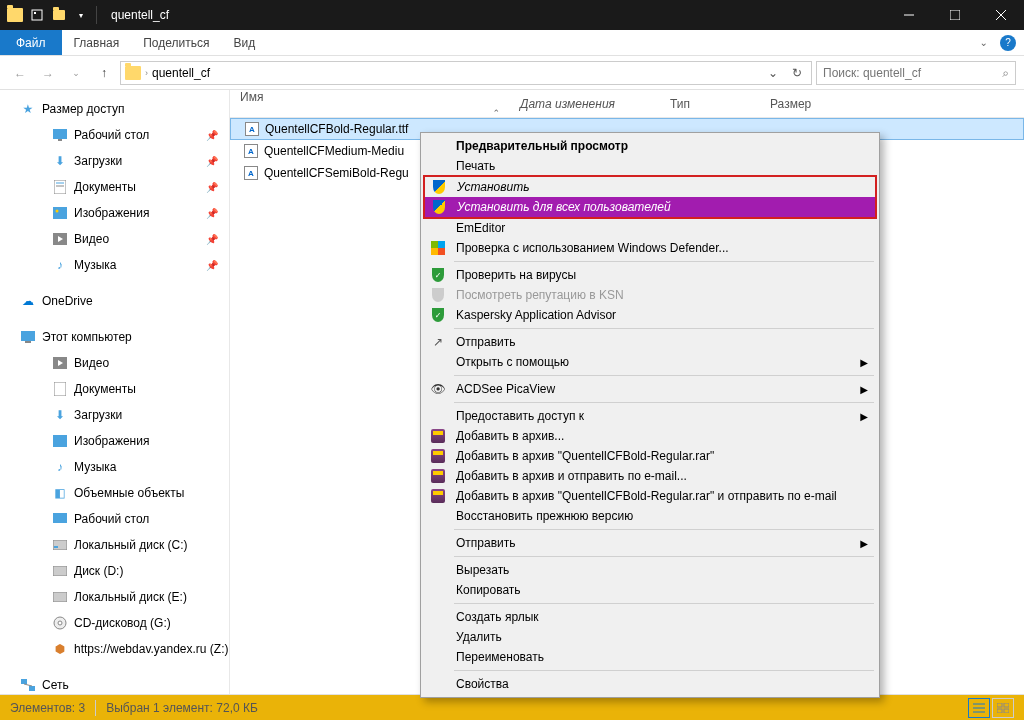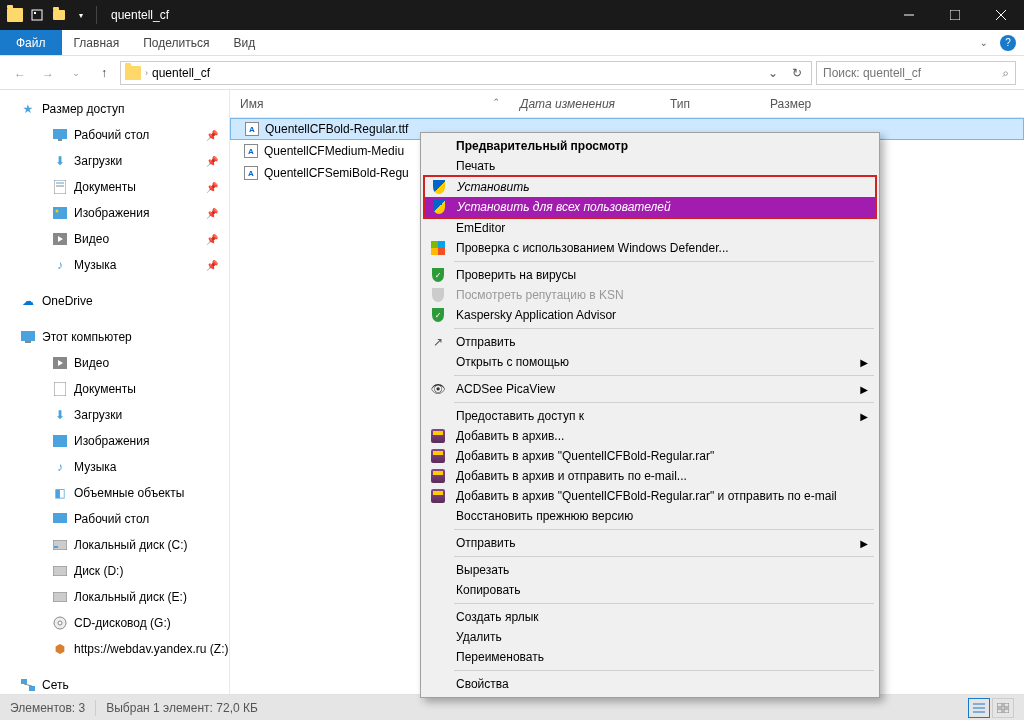--- a/index.html
+++ b/index.html
@@ -38,21 +38,21 @@
 .navpane { width: 230px; border-right: 1px solid #e8e8e8; padding-top: 6px; overflow: hidden; }
 .nav-item { height: 26px; display: flex; align-items: center; padding-left: 20px; gap: 6px; position: relative; }
 .nav-item.child { padding-left: 40px; margin-left: 12px; }
 .nav-item .ni-icon { width: 16px; height: 16px; display: flex; align-items: center; justify-content: center; }
 .pin { position: absolute; right: 10px; color: #888; font-size: 10px; }
 .nav-sep { height: 10px; }
 .star { color: #4aa3df; }
 
 .content { flex: 1; position: relative; }
 .columns { height: 28px; border-bottom: 1px solid #e8e8e8; display: flex; align-items: center; color: #555; }
-.col { padding: 0 10px; display:flex; gap:4px; }
+.col { padding: 0 10px; display:flex; gap:4px;flex-direction:column; }
 .col.name { width: 280px; }
 .col.date { width: 150px; font-style: italic; }
 .col.type { width: 100px; }
 .col.size { width: 80px; }
 .sort-up { font-size: 9px; color: #666; }
 
 .file-row { height: 22px; display: flex; align-items: center; padding-left: 14px; gap: 6px; }
 .file-row.selected { background: #cde8ff; border: 1px solid #7ab7e8; }
 .font-icon { width: 14px; height: 14px; border: 1px solid #888; background: #fff; display: flex; align-items: center; justify-content: center; font-size: 8px; color: #0066cc; font-weight: bold; }
 
@@ -63,21 +63,21 @@
 .cm-sep { height: 1px; background: #d0d0d0; margin: 3px 2px 3px 30px; }
 .cm-icon { position: absolute; left: 6px; width: 16px; height: 16px; display: flex; align-items: center; justify-content: center; }
 .cm-arrow { margin-left: auto; padding-right: 8px; font-size: 10px; }
 .cm-highlight-box { border: 2px solid #d32020; margin: -1px; font-style: italic; }
 .shield { width: 12px; height: 14px; background: linear-gradient(135deg, #0066cc 50%, #ffcc00 50%); border-radius: 0 0 50% 50%; }
 .green-shield { width: 12px; height: 14px; background: #2d9b3a; border-radius: 0 0 50% 50%; display: flex; align-items: center; justify-content: center; color: #fff; font-size: 8px; }
 .rar-icon { width: 14px; height: 14px; background: linear-gradient(#8b4789, #5a2d5a); border-radius: 2px; position: relative; }
 .rar-icon::after { content: ""; position: absolute; top: 2px; left: 2px; right: 2px; height: 4px; background: #ffcc00; }
 
 
-.statusbar { position: absolute; bottom: 0; left: 0; right: 0; height: 26px; border-top: 1px solid #e1e1e1; display: flex; align-items: center; padding: 0 10px; background: #e5e5e5; color: #555; }
+.statusbar { position: absolute; bottom: 0; left: 0; right: 0; height: 26px; border-top: 1px solid #e1e1e1; display: flex; align-items: center; padding: 0 10px; background: #eab308; color: #555; }
 .sb-sep { width: 1px; height: 16px; background: #ccc; margin: 0 10px; }
 .sb-views { margin-left: auto; display: flex; gap: 2px; }
 .sb-view { width: 22px; height: 20px; border: 1px solid #ccc; display: flex; align-items: center; justify-content: center; }
 .sb-view.active { border-color: #1979ca; color: #1979ca; }
 
 svg { display: block; }
 </style>
 </head>
 <body>
 

